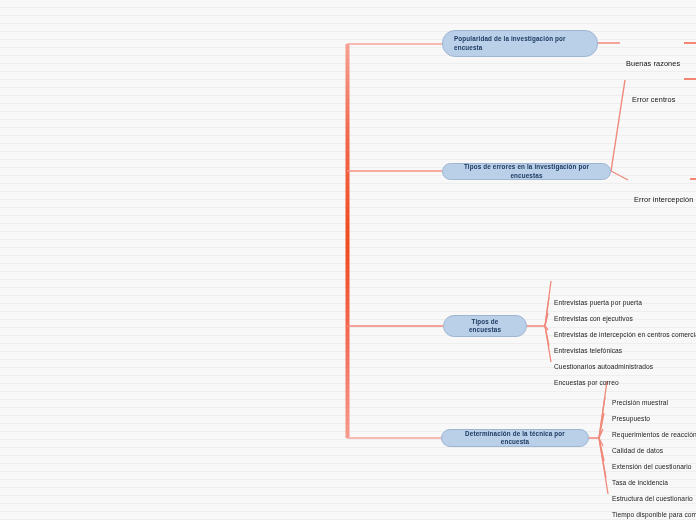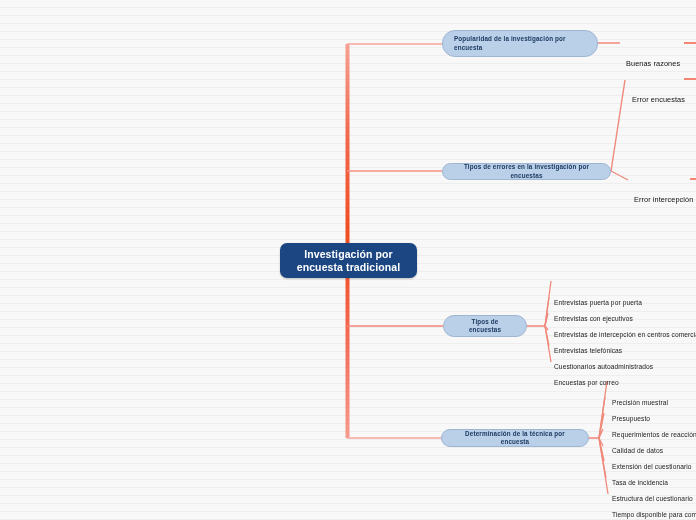--- a/index.html
+++ b/index.html
@@ -139,36 +139,30 @@
     <path d="M599 438 L607 381" stroke="#f0897a" stroke-width="1.3" fill="none"></path>
     <path d="M599 438 L605 397" stroke="#f0897a" stroke-width="1.3" fill="none"></path>
     <path d="M599 438 L604 413" stroke="#f0897a" stroke-width="1.3" fill="none"></path>
     <path d="M599 438 L603 429" stroke="#f0897a" stroke-width="1.3" fill="none"></path>
     <path d="M599 438 L603 446" stroke="#f0897a" stroke-width="1.3" fill="none"></path>
     <path d="M599 438 L604 461" stroke="#f0897a" stroke-width="1.3" fill="none"></path>
     <path d="M599 438 L606 478" stroke="#f0897a" stroke-width="1.3" fill="none"></path>
     <path d="M599 438 L608 494" stroke="#f0897a" stroke-width="1.3" fill="none"></path>
   </svg>
 
-  <div class="node root-node">
-    <div>
-      <span>Investigación por</span>
-      <span>encuesta tradicional</span>
-    </div>
-  </div>
 
   <div class="node branch-node" style="left:442px; top:30px; width:156px; height:27px;">
     <span>Popularidad de la investigación por encuesta</span>
   </div>
   <div class="leaf big" style="left:626px; top:39px;">Buenas razones</div>
 
   <div class="node branch-node center-text" style="left:442px; top:163px; width:169px; height:17px;">
     <span>Tipos de errores en la investigación por encuestas</span>
   </div>
-  <div class="leaf big" style="left:632px; top:75px;">Error encuestas</div>
+  <div class="leaf big" style="left:632px; top:75px;">Error centros</div>
   <div class="leaf big" style="left:634px; top:175px;">Error intercepción</div>
 
   <div class="node branch-node center-text" style="left:443px; top:315px; width:84px; height:22px;">
     <span>Tipos de encuestas</span>
   </div>
   <div class="leaf" style="left:554px; top:278px;">Entrevistas puerta por puerta</div>
   <div class="leaf" style="left:554px; top:294px;">Entrevistas con ejecutivos</div>
   <div class="leaf" style="left:554px; top:310px;">Entrevistas de intercepción en centros comerciales</div>
   <div class="leaf" style="left:554px; top:326px;">Entrevistas telefónicas</div>
   <div class="leaf" style="left:554px; top:342px;">Cuestionarios autoadministrados</div>

